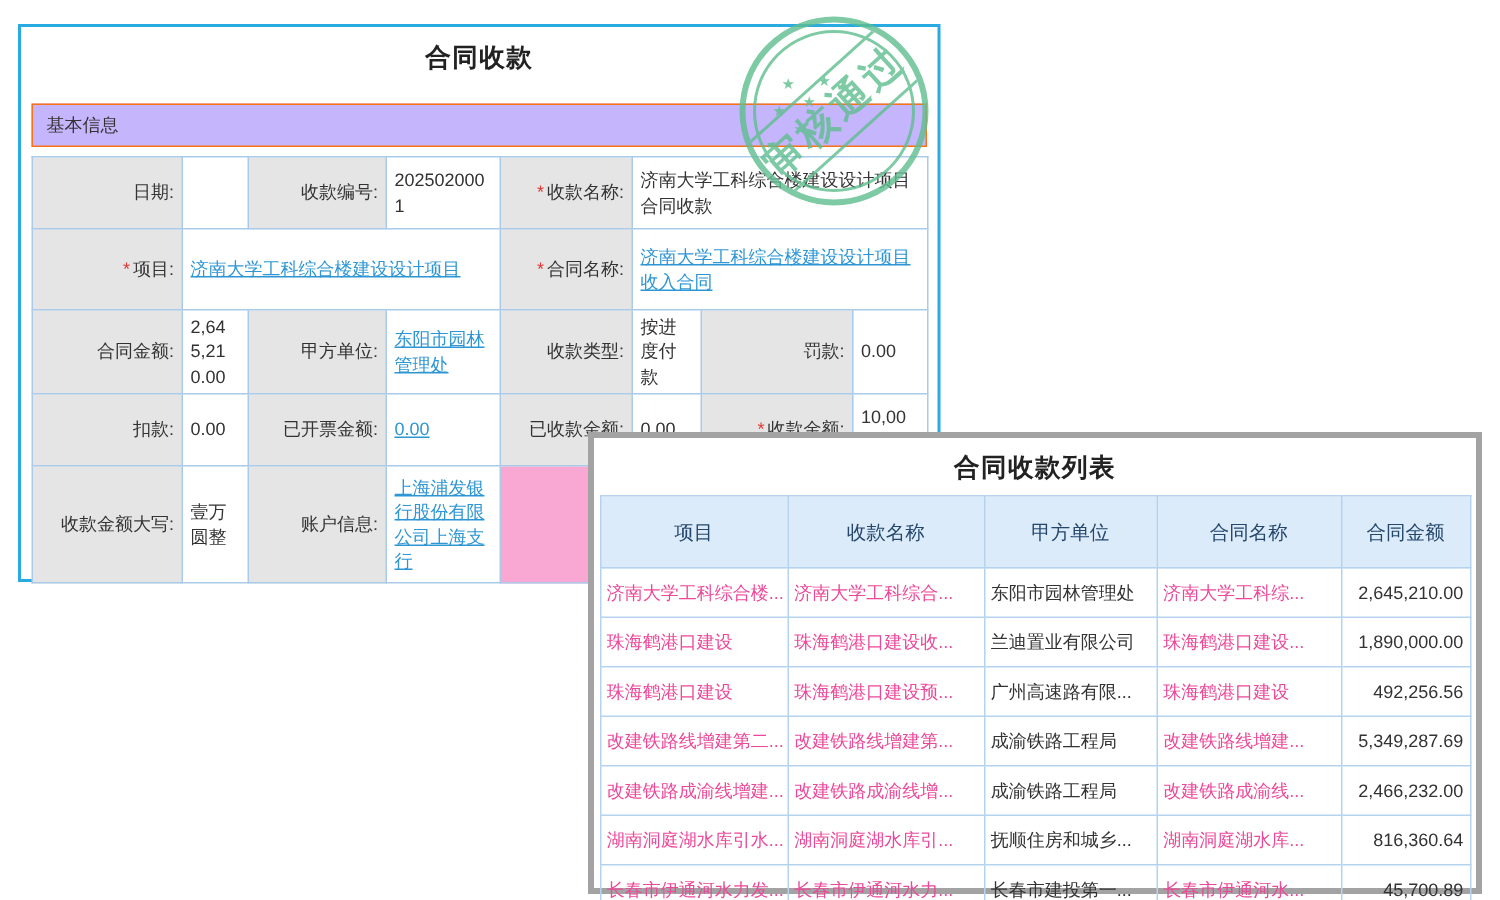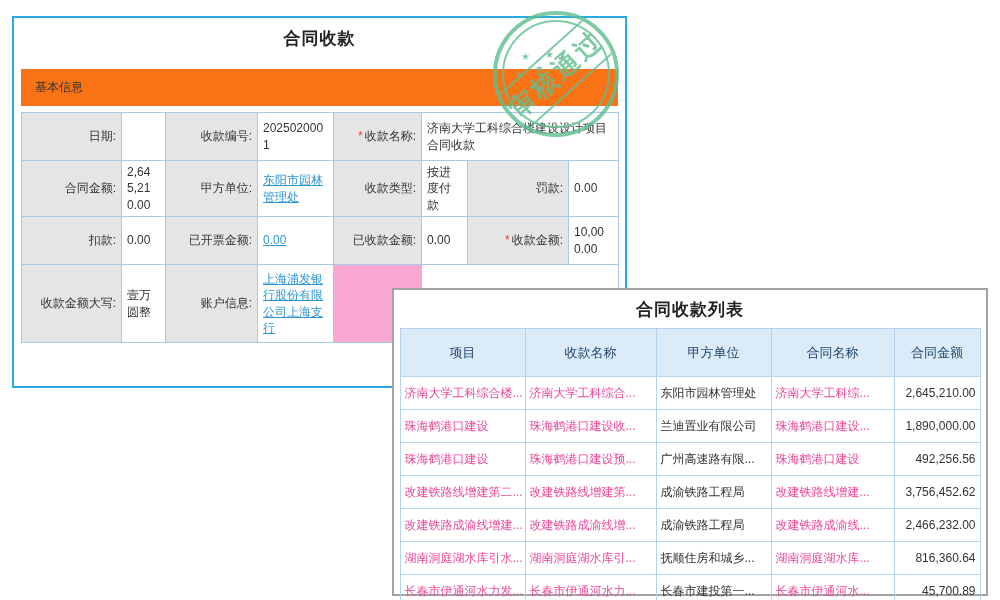--- a/index.html
+++ b/index.html
@@ -5,21 +5,21 @@
   * { box-sizing: border-box; margin: 0; padding: 0; }
   html,body { width:1000px; height:600px; background:#fff; overflow:hidden;
     font-family:"Liberation Sans","DejaVu Sans",sans-serif; }
   body { position:relative; color:#333; }
 
   
   .panel-form { position:absolute; left:12px; top:16px; width:615px; height:372px;
     background:#fff; border:2px solid #29abe2; z-index:1; }
   .panel-form .title { text-align:center; font-size:17px; font-weight:bold; color:#222;
     margin:9px 0 19px 0; letter-spacing:1px; }
-  .section-bar { margin:0 7px; background:#f97316; border:5px solid #f97316;
+  .section-bar { margin:0 7px; background:#c4b5fd; border:1px solid #f97316;
     font-size:12px; color:#333; padding:5px 9px; }
   table.form { border-collapse:collapse; table-layout:fixed; margin:6px 7px 0 7px;
     width:597px; }
   table.form td { border:1px solid #a9cbe9; font-size:12px; line-height:1.35;
     padding:3px 5px; vertical-align:middle; }
   table.form td.lbl { background:#e5e5e5; text-align:right; color:#333; }
   table.form td.val { background:#fff; word-break:break-all; }
   table.form td.lbl-left { background:#f9a8d4; text-align:right; }
   .star { color:#e53935; margin-right:2px; font-size:12px; }
   a.flink { color:#2e96d4; text-decoration:underline; cursor:pointer; word-break:break-all; }
@@ -35,21 +35,21 @@
     border-radius:50%; }
   .stamp .band { position:absolute; left:-30px; right:-30px; top:50%; height:46px;
     margin-top:-23px; border-top:2.5px solid #5fbe8f; border-bottom:2.5px solid #5fbe8f;
     transform:rotate(-42deg); display:flex; align-items:center; justify-content:center; }
   .stamp .band-text { font-size:26px; font-weight:bold; color:#5fbe8f;
     letter-spacing:3px; white-space:nowrap; }
   .stamp .s { position:absolute; color:#5fbe8f; font-size:10px; }
 
   
   .panel-list { position:absolute; left:392px; top:288px; width:596px; height:308px;
-    background:#fff; border:2px solid #a3a3a3; z-index:10; }
+    background:#fff; border:4px solid #a3a3a3; z-index:10; }
   .panel-list .title { text-align:center; font-size:17px; font-weight:bold; color:#222;
     margin:8px 0 7px 0; letter-spacing:1px; }
   table.list { border-collapse:collapse; table-layout:fixed; margin:0 auto; width:580px; }
   table.list th { background:#dcebfa; color:#24476b; font-weight:normal; font-size:13px;
     border:1px solid #b5d3ee; height:48px; text-align:center; }
   table.list td { border:1px solid #b5d3ee; font-size:12px; height:33px; padding:0 4px;
     white-space:nowrap; overflow:hidden; color:#333; }
   table.list td.link { color:#ec4899; cursor:pointer; }
   table.list td.amt { text-align:right; }
 </style>
@@ -73,20 +73,26 @@
     </colgroup>
     <tbody>
         <tr class="r1">
       <td class="lbl"><span>日期:</span></td>
       <td class="val"><span></span></td>
       <td class="lbl"><span>收款编号:</span></td>
       <td class="val"><span>2025020001</span></td>
       <td class="lbl"><span class="star">*</span><span>收款名称:</span></td>
       <td class="val" colspan="3"><span>济南大学工科综合楼建设设计项目合同收款</span></td>
     </tr>
+    <tr class="r2">
+      <td class="lbl"><span class="star">*</span><span>项目:</span></td>
+      <td class="val" colspan="3"><a class="flink">济南大学工科综合楼建设设计项目</a></td>
+      <td class="lbl"><span class="star">*</span><span>合同名称:</span></td>
+      <td class="val" colspan="3"><a class="flink">济南大学工科综合楼建设设计项目收入合同</a></td>
+    </tr>
     <tr class="r3">
       <td class="lbl"><span>合同金额:</span></td>
       <td class="val"><span>2,645,210.00</span></td>
       <td class="lbl"><span>甲方单位:</span></td>
       <td class="val"><a class="flink">东阳市园林管理处</a></td>
       <td class="lbl"><span>收款类型:</span></td>
       <td class="val"><span>按进度付款</span></td>
       <td class="lbl"><span>罚款:</span></td>
       <td class="val"><span>0.00</span></td>
     </tr>
@@ -165,21 +171,21 @@
         <td class="link">珠海鹤港口建设预...</td>
         <td>广州高速路有限...</td>
         <td class="link">珠海鹤港口建设</td>
         <td class="amt">492,256.56</td>
       </tr>
       <tr>
         <td class="link">改建铁路线增建第二...</td>
         <td class="link">改建铁路线增建第...</td>
         <td>成渝铁路工程局</td>
         <td class="link">改建铁路线增建...</td>
-        <td class="amt">3,756,452.62</td>
+        <td class="amt">5,349,287.69</td>
       </tr>
       <tr>
         <td class="link">改建铁路成渝线增建...</td>
         <td class="link">改建铁路成渝线增...</td>
         <td>成渝铁路工程局</td>
         <td class="link">改建铁路成渝线...</td>
         <td class="amt">2,466,232.00</td>
       </tr>
       <tr>
         <td class="link">湖南洞庭湖水库引水...</td>

